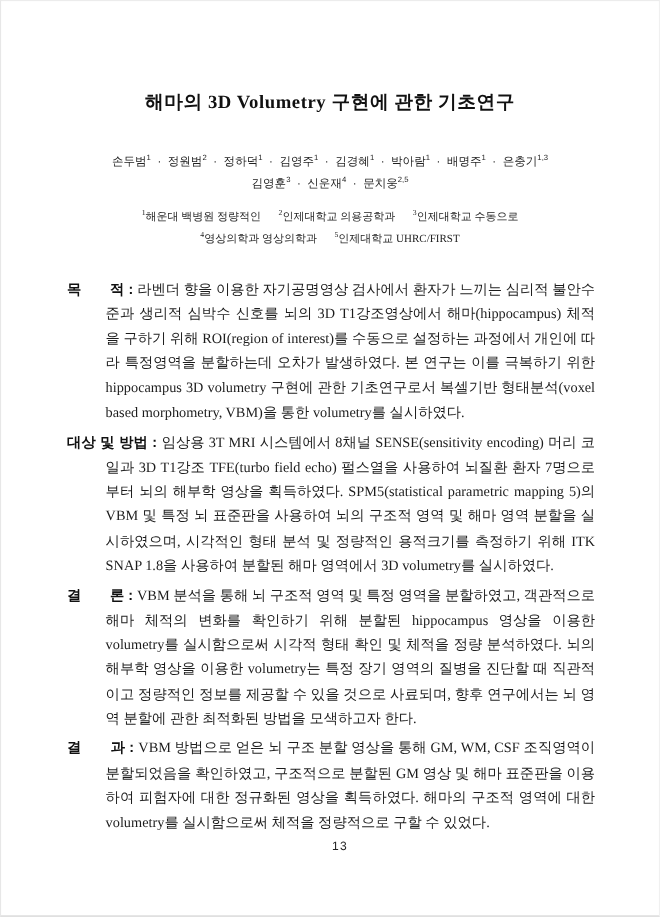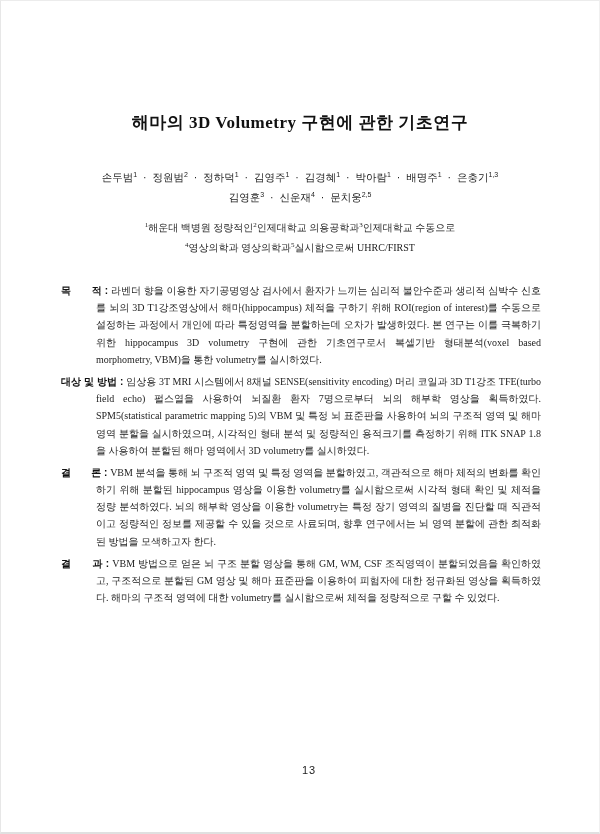--- a/index.html
+++ b/index.html
@@ -17,21 +17,21 @@
     box-sizing: border-box;
     border-top: 1px solid #ececec;
     border-left: 1px solid #e7e7e7;
     border-right: 1px solid #f0f0f0;
     border-bottom: 2px solid #e0e0e0;
     color: #1c1c1c;
     overflow: hidden;
   }
   .title {
     margin: 0;
-    padding: 110px 40px 0 40px;
+    padding: 80px 40px 0 40px;
     text-align: center;
     font-size: 17px;
     font-weight: bold;
     letter-spacing: 0.5px;
     font-family: "Liberation Serif", serif;
     color: #111;
   }
   .authors {
     margin-top: 33px;
     text-align: center;
@@ -47,25 +47,25 @@
   }
   .sep { padding: 0 3px; }
   .affils {
     margin-top: 11px;
     text-align: center;
     font-size: 10px;
     line-height: 20px;
     color: #222;
     font-family: "Liberation Serif", serif;
   }
-  .affil-item + .affil-item { margin-left: 0; }
+  .affil-item + .affil-item { margin-left: 16px; }
   .abstract {
     margin: 24px 60px 0 60px;
     width: 480px;
-    font-size: 10px;
+    font-size: 13px;
     line-height: 1.72;
     text-align: justify;
     color: #1c1c1c;
   }
   .section {
     margin: 0 0 5px 0;
     padding-left: 35px;
     text-indent: -35px;
   }
   .label, .colon {
@@ -94,21 +94,21 @@
 <div class="page">
   <h1 class="title">해마의 3D Volumetry 구현에 관한 기초연구</h1>
 
   <div class="authors">
     <div class="author-line" id="authors-line1"><span class="author"><span>손두범</span><sup>1</sup></span><span class="sep"> · </span><span class="author"><span>정원범</span><sup>2</sup></span><span class="sep"> · </span><span class="author"><span>정하덕</span><sup>1</sup></span><span class="sep"> · </span><span class="author"><span>김영주</span><sup>1</sup></span><span class="sep"> · </span><span class="author"><span>김경혜</span><sup>1</sup></span><span class="sep"> · </span><span class="author"><span>박아람</span><sup>1</sup></span><span class="sep"> · </span><span class="author"><span>배명주</span><sup>1</sup></span><span class="sep"> · </span><span class="author"><span>은충기</span><sup>1,3</sup></span></div>
     <div class="author-line" id="authors-line2"><span class="author"><span>김영훈</span><sup>3</sup></span><span class="sep"> · </span><span class="author"><span>신운재</span><sup>4</sup></span><span class="sep"> · </span><span class="author"><span>문치웅</span><sup>2,5</sup></span></div>
   </div>
 
   <div class="affils">
     <div class="affil-line" id="affil-line1"><span class="affil-item"><sup>1</sup><span>해운대 백병원 정량적인</span></span><span class="affil-item"><sup>2</sup><span>인제대학교 의용공학과</span></span><span class="affil-item"><sup>3</sup><span>인제대학교 수동으로</span></span></div>
-    <div class="affil-line" id="affil-line2"><span class="affil-item"><sup>4</sup><span>영상의학과 영상의학과</span></span><span class="affil-item"><sup>5</sup><span>실시함으로써 UHRC/FIRST</span></span></div>
+    <div class="affil-line" id="affil-line2"><span class="affil-item"><sup>4</sup><span>영상의학과 영상의학과</span></span><span class="affil-item"><sup>5</sup><span>인제대학교 UHRC/FIRST</span></span></div>
   </div>
 
   <div class="abstract" id="abstract">
       <p class="section"><span class="label">목　　적</span><span class="colon"> : </span><span class="stext">라벤더 향을 이용한 자기공명영상 검사에서 환자가 느끼는 심리적 불안수준과 생리적 심박수 신호를 뇌의 3D T1강조영상에서 해마(hippocampus) 체적을 구하기 위해 ROI(region of interest)를 수동으로 설정하는 과정에서 개인에 따라 특정영역을 분할하는데 오차가 발생하였다. 본 연구는 이를 극복하기 위한 hippocampus 3D volumetry 구현에 관한 기초연구로서 복셀기반 형태분석(voxel based morphometry, VBM)을 통한 volumetry를 실시하였다.</span></p>
       <p class="section"><span class="label">대상 및 방법</span><span class="colon"> : </span><span class="stext">임상용 3T MRI 시스템에서 8채널 SENSE(sensitivity encoding) 머리 코일과 3D T1강조 TFE(turbo field echo) 펄스열을 사용하여 뇌질환 환자 7명으로부터 뇌의 해부학 영상을 획득하였다. SPM5(statistical parametric mapping 5)의 VBM 및 특정 뇌 표준판을 사용하여 뇌의 구조적 영역 및 해마 영역 분할을 실시하였으며, 시각적인 형태 분석 및 정량적인 용적크기를 측정하기 위해 ITK SNAP 1.8을 사용하여 분할된 해마 영역에서 3D volumetry를 실시하였다.</span></p>
       <p class="section"><span class="label">결　　론</span><span class="colon"> : </span><span class="stext">VBM 분석을 통해 뇌 구조적 영역 및 특정 영역을 분할하였고, 객관적으로 해마 체적의 변화를 확인하기 위해 분할된 hippocampus 영상을 이용한 volumetry를 실시함으로써 시각적 형태 확인 및 체적을 정량 분석하였다. 뇌의 해부학 영상을 이용한 volumetry는 특정 장기 영역의 질병을 진단할 때 직관적이고 정량적인 정보를 제공할 수 있을 것으로 사료되며, 향후 연구에서는 뇌 영역 분할에 관한 최적화된 방법을 모색하고자 한다.</span></p>
       <p class="section"><span class="label">결　　과</span><span class="colon"> : </span><span class="stext">VBM 방법으로 얻은 뇌 구조 분할 영상을 통해 GM, WM, CSF 조직영역이 분할되었음을 확인하였고, 구조적으로 분할된 GM 영상 및 해마 표준판을 이용하여 피험자에 대한 정규화된 영상을 획득하였다. 해마의 구조적 영역에 대한 volumetry를 실시함으로써 체적을 정량적으로 구할 수 있었다.</span></p>
     </div>
 
   <div class="pageno">13</div>

